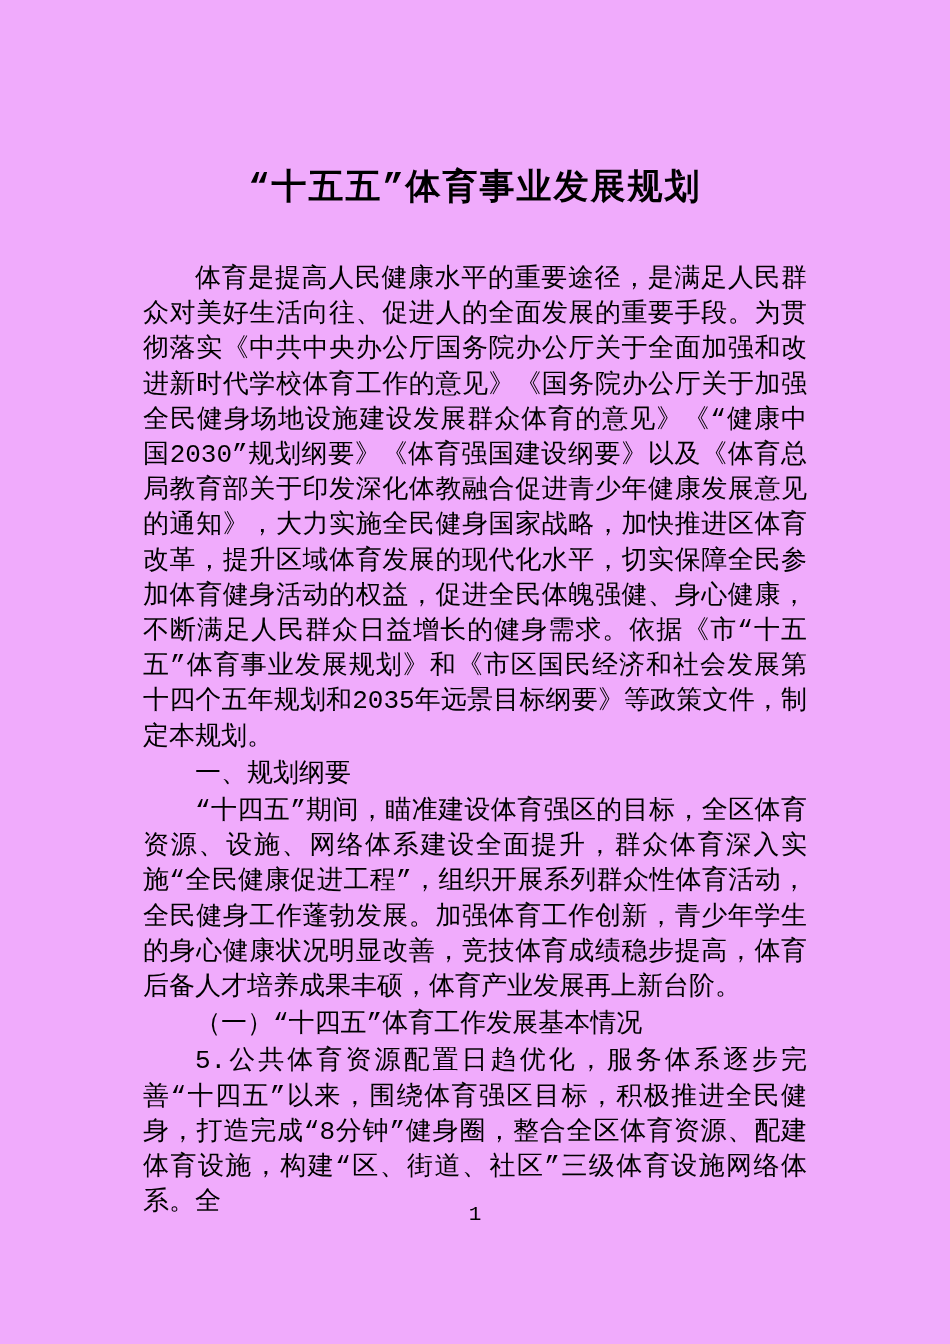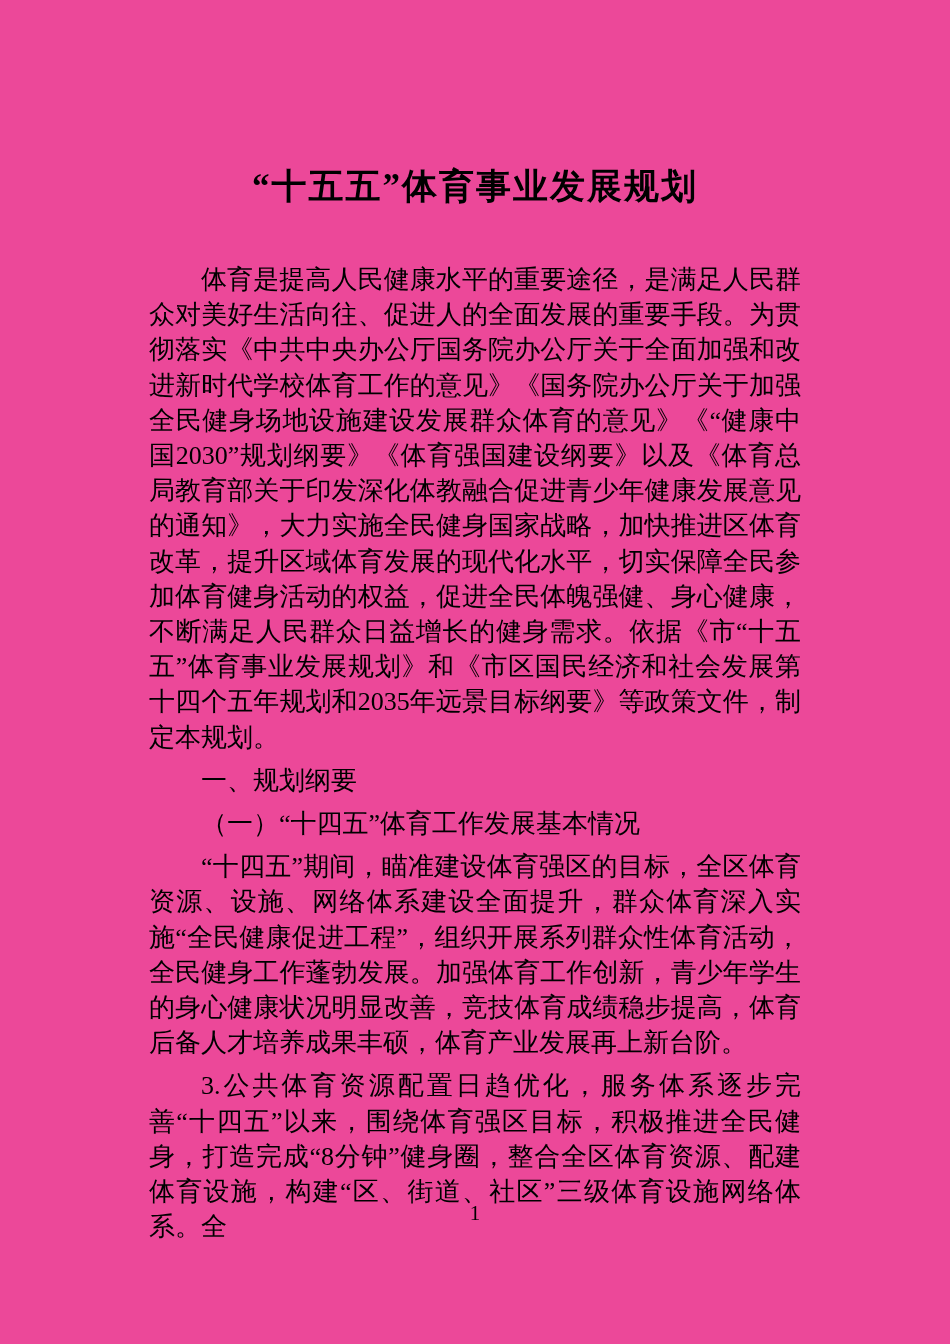--- a/index.html
+++ b/index.html
@@ -4,42 +4,42 @@
 <style>
   html, body {
     margin: 0;
     padding: 0;
     background: #ffffff;
   }
   .page {
     position: relative;
     width: 950px;
     height: 1344px;
-    background: #ec4899;
+    background: #f0abfc;
     color: #000000;
-    font-family: Liberation Serif, serif;
+    font-family: Liberation Mono, monospace;
     overflow: hidden;
   }
   .doc-title {
     margin: 0;
     padding-top: 163px;
     font-size: 35px;
     font-weight: bold;
     text-align: center;
     letter-spacing: 2px;
   }
   .doc-body {
     width: 668px;
     margin: 52px auto 0 auto;
     font-size: 26px;
     line-height: 35.2px;
     text-align: justify;
   }
   .doc-body p {
-    margin: 8px;
+    margin: 2px;
     padding: 0;
     text-indent: 2em;
     word-break: break-all;
   }
   .page-number {
     position: absolute;
     left: 0;
     bottom: 118px;
     width: 100%;
     text-align: center;
@@ -49,20 +49,20 @@
 </head>
 <body>
 
 <div class="page">
 
   <h1 class="doc-title">“十五五”体育事业发展规划</h1>
 
   <div class="doc-body">
     <p>体育是提高人民健康水平的重要途径，是满足人民群众对美好生活向往、促进人的全面发展的重要手段。为贯彻落实《中共中央办公厅国务院办公厅关于全面加强和改进新时代学校体育工作的意见》《国务院办公厅关于加强全民健身场地设施建设发展群众体育的意见》《“健康中国2030”规划纲要》《体育强国建设纲要》以及《体育总局教育部关于印发深化体教融合促进青少年健康发展意见的通知》，大力实施全民健身国家战略，加快推进区体育改革，提升区域体育发展的现代化水平，切实保障全民参加体育健身活动的权益，促进全民体魄强健、身心健康，不断满足人民群众日益增长的健身需求。依据《市“十五五”体育事业发展规划》和《市区国民经济和社会发展第十四个五年规划和2035年远景目标纲要》等政策文件，制定本规划。</p>
     <p>一、规划纲要</p>
+    <p>“十四五”期间，瞄准建设体育强区的目标，全区体育资源、设施、网络体系建设全面提升，群众体育深入实施“全民健康促进工程”，组织开展系列群众性体育活动，全民健身工作蓬勃发展。加强体育工作创新，青少年学生的身心健康状况明显改善，竞技体育成绩稳步提高，体育后备人才培养成果丰硕，体育产业发展再上新台阶。</p>
     <p>（一）“十四五”体育工作发展基本情况</p>
-    <p>“十四五”期间，瞄准建设体育强区的目标，全区体育资源、设施、网络体系建设全面提升，群众体育深入实施“全民健康促进工程”，组织开展系列群众性体育活动，全民健身工作蓬勃发展。加强体育工作创新，青少年学生的身心健康状况明显改善，竞技体育成绩稳步提高，体育后备人才培养成果丰硕，体育产业发展再上新台阶。</p>
-    <p>3.公共体育资源配置日趋优化，服务体系逐步完善“十四五”以来，围绕体育强区目标，积极推进全民健身，打造完成“8分钟”健身圈，整合全区体育资源、配建体育设施，构建“区、街道、社区”三级体育设施网络体系。全</p>
+    <p>5.公共体育资源配置日趋优化，服务体系逐步完善“十四五”以来，围绕体育强区目标，积极推进全民健身，打造完成“8分钟”健身圈，整合全区体育资源、配建体育设施，构建“区、街道、社区”三级体育设施网络体系。全</p>
   </div>
 
   <div class="page-number">1</div>
 
 </div>
 
 </body></html>

